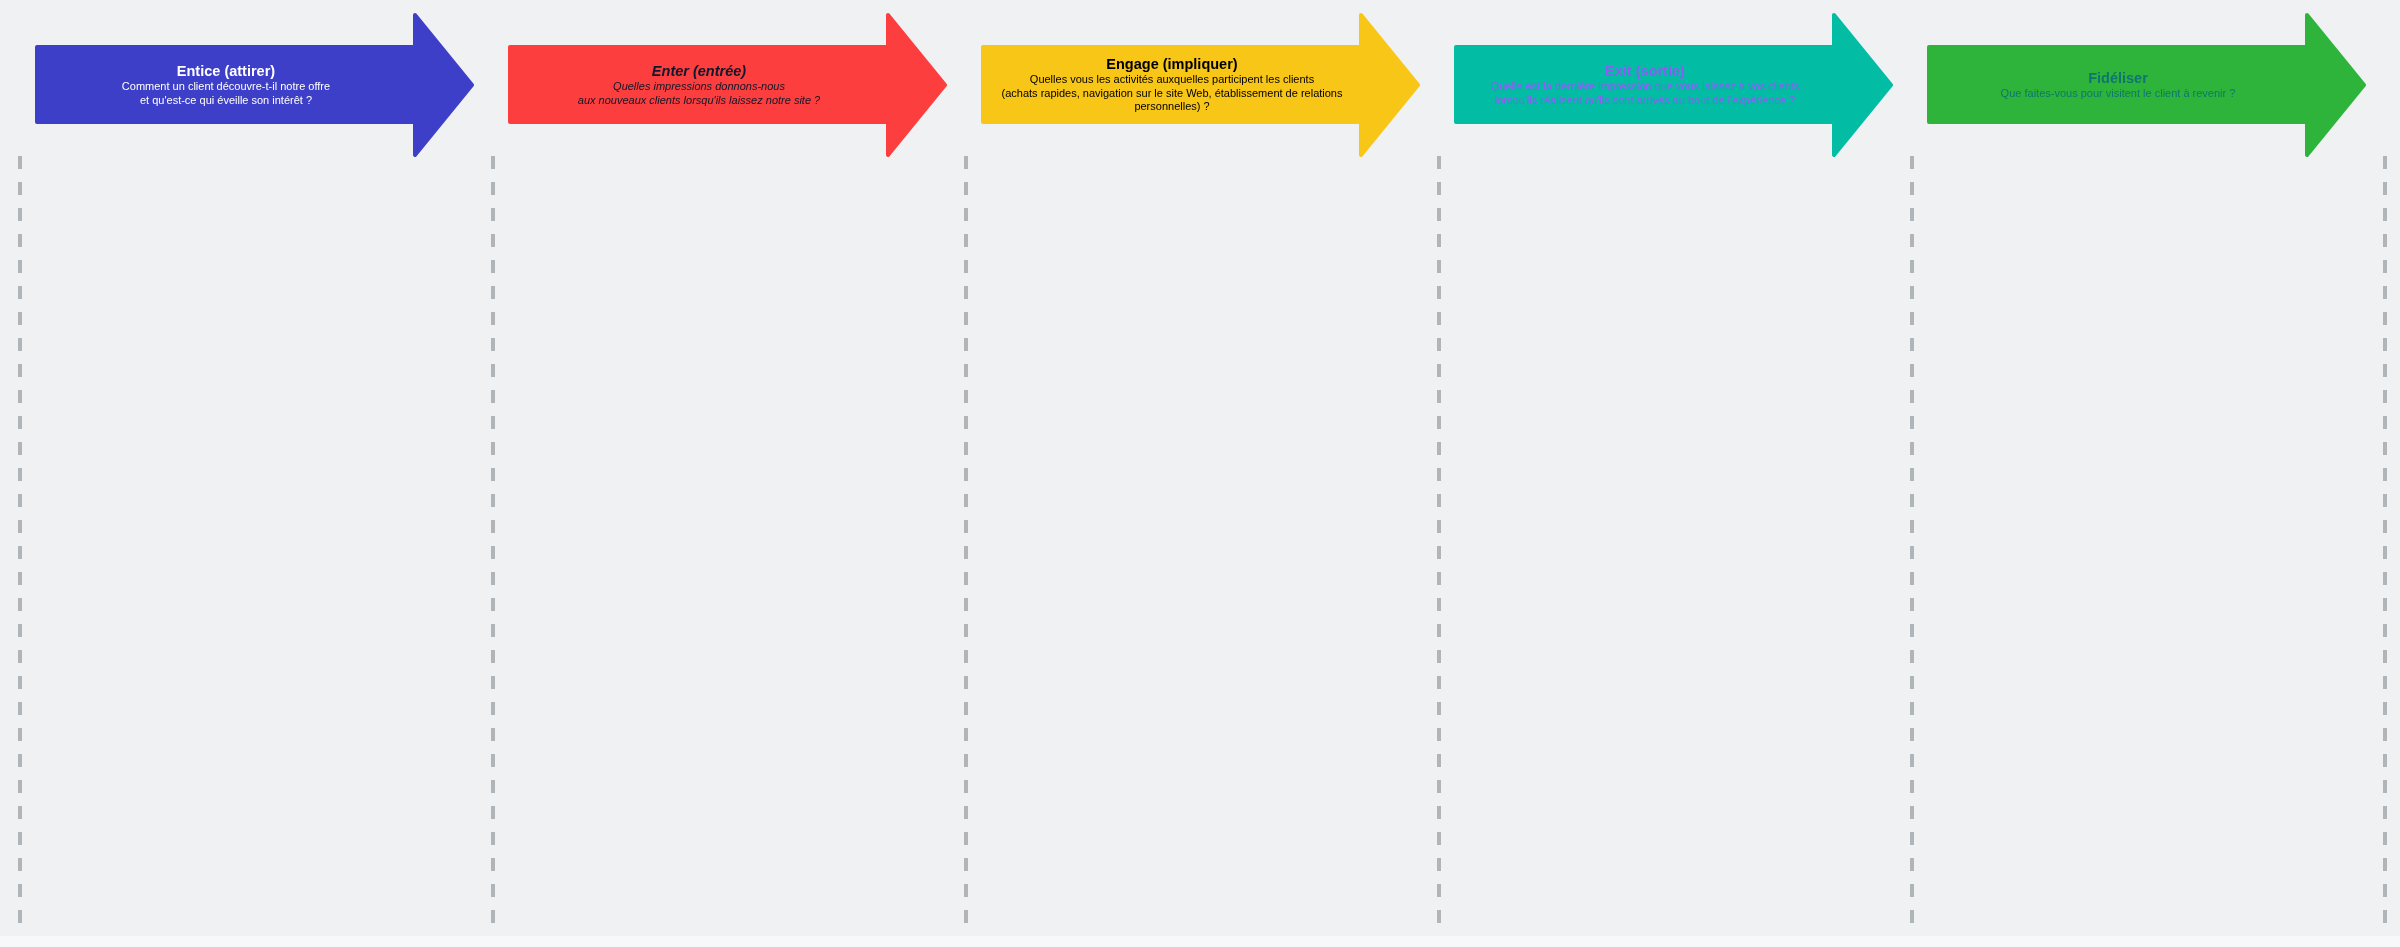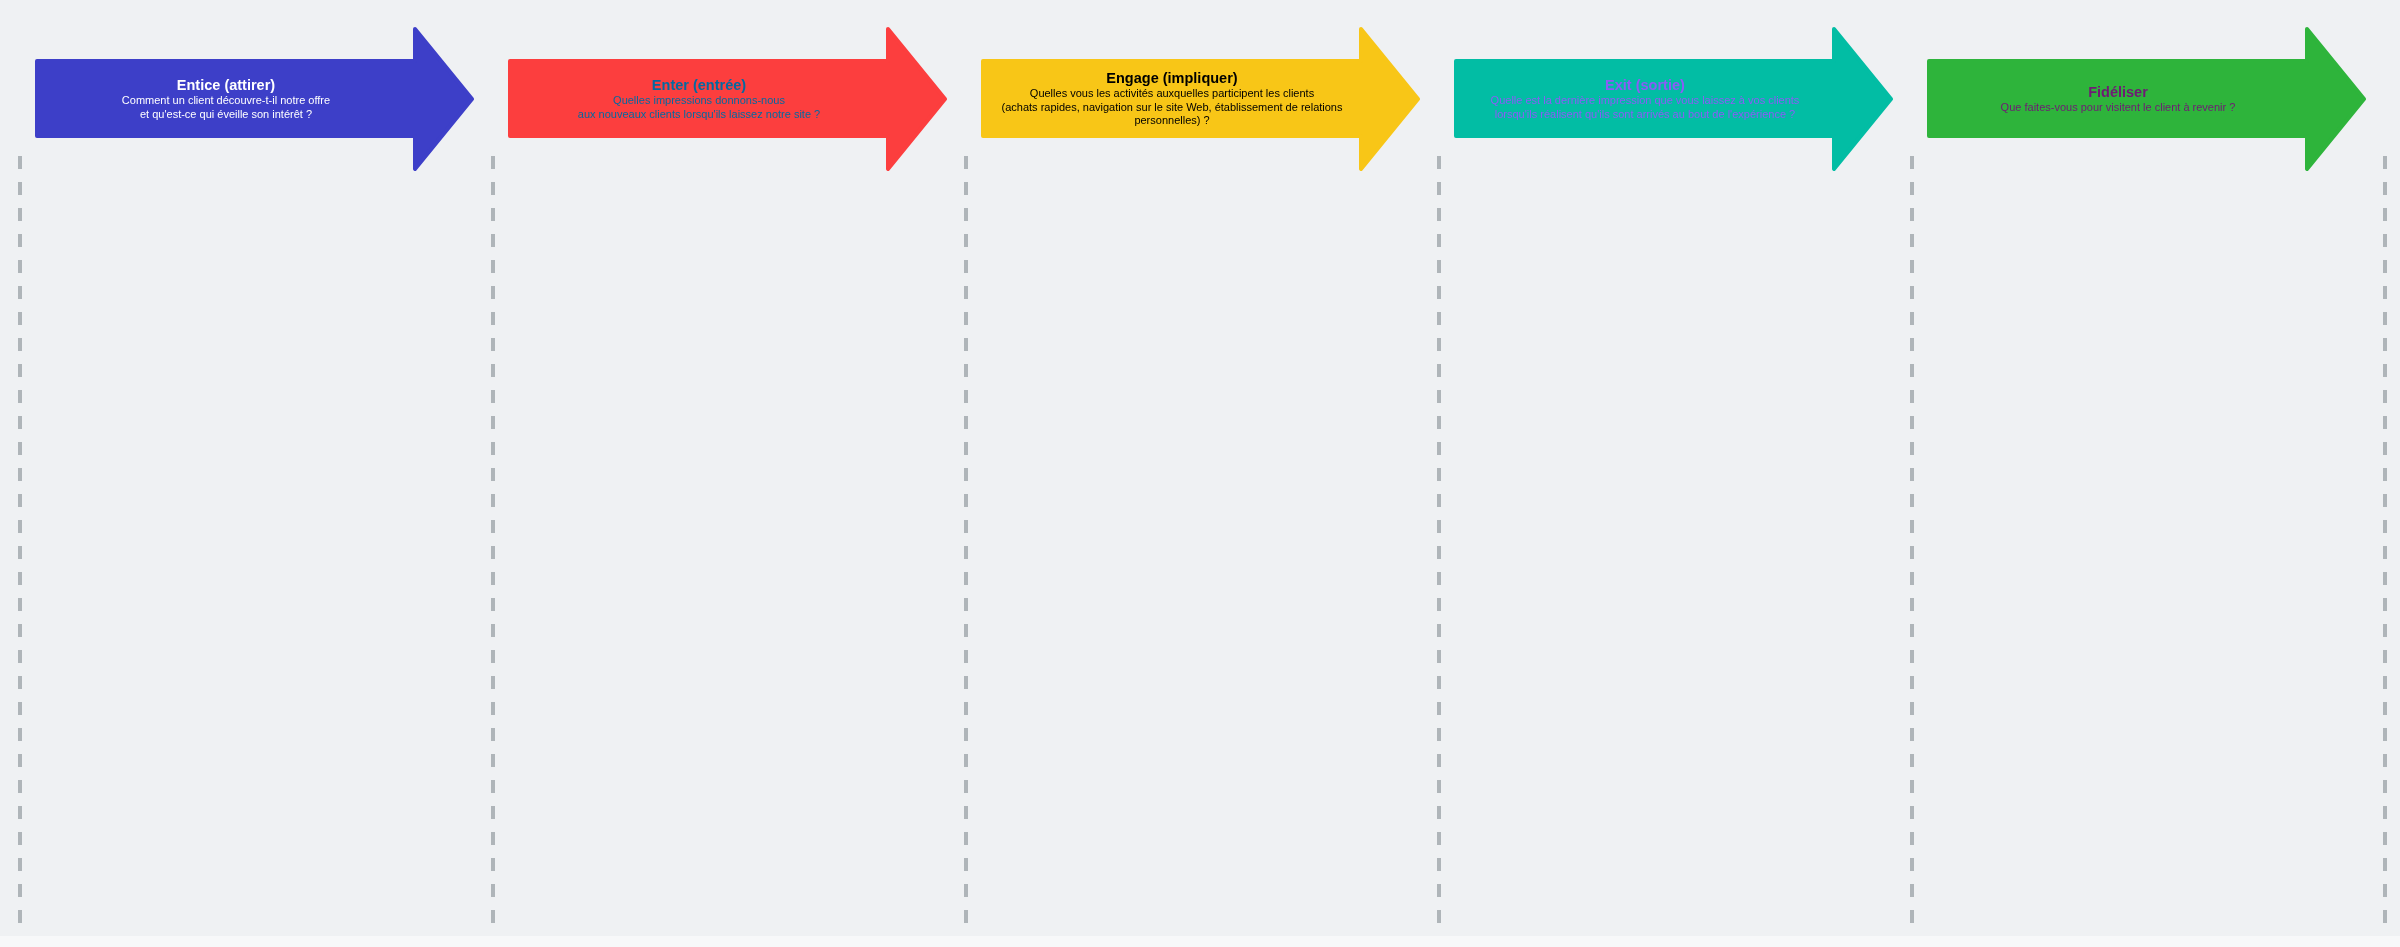--- a/index.html
+++ b/index.html
@@ -40,21 +40,21 @@
       to bottom,
       #afb5b9 0px, #afb5b9 13px,
       transparent 13px, transparent 26px
     );
   }
   .lane .divider { left: -2px; }
   .divider.last { position: absolute; left: 2383px; }
   .arrow {
     position: absolute;
     left: 0;
-    top: 27px;
+    top: 13px;
     width: 460px;
     height: 144px;
   }
   .arrow-svg {
     position: absolute;
     left: 0;
     top: 0;
     width: 460px;
     height: 144px;
     display: block;
@@ -101,21 +101,21 @@
       </div>
     </div>
   </div>
 
   <div class="lane" style="left: 493px;">
     <div class="divider"></div>
     <div class="arrow">
       <svg class="arrow-svg" viewBox="0 0 460 144" preserveAspectRatio="none">
         <path class="arrow-path" d="M17,34 H395 V2 L452,72 L395,142 V109 H17 Z" stroke-width="4" stroke-linejoin="round" fill="#fc3e3e" stroke="#fc3e3e"></path>
       </svg>
-      <div class="arrow-text" style="color: #0369a1;">
+      <div class="arrow-text" style="color: #0f172a; font-style: italic;">
         <div class="arrow-title">Enter (entrée)</div>
         <div class="arrow-desc">Quelles impressions donnons-nous
 aux nouveaux clients lorsqu'ils laissez notre site ?</div>
       </div>
     </div>
   </div>
 
   <div class="lane" style="left: 966px;">
     <div class="divider"></div>
     <div class="arrow">
@@ -144,21 +144,21 @@
       </div>
     </div>
   </div>
 
   <div class="lane" style="left: 1912px;">
     <div class="divider"></div>
     <div class="arrow">
       <svg class="arrow-svg" viewBox="0 0 460 144" preserveAspectRatio="none">
         <path class="arrow-path" d="M17,34 H395 V2 L452,72 L395,142 V109 H17 Z" stroke-width="4" stroke-linejoin="round" fill="#2eb43b" stroke="#2eb43b"></path>
       </svg>
-      <div class="arrow-text" style="color: #701a75;">
+      <div class="arrow-text" style="color: #0f766e;">
         <div class="arrow-title">Fidéliser</div>
         <div class="arrow-desc">Que faites-vous pour visitent le client à revenir ?</div>
       </div>
     </div>
   </div>
 </div>
   <div class="divider last"></div>
 </div>
 
 </body></html>

